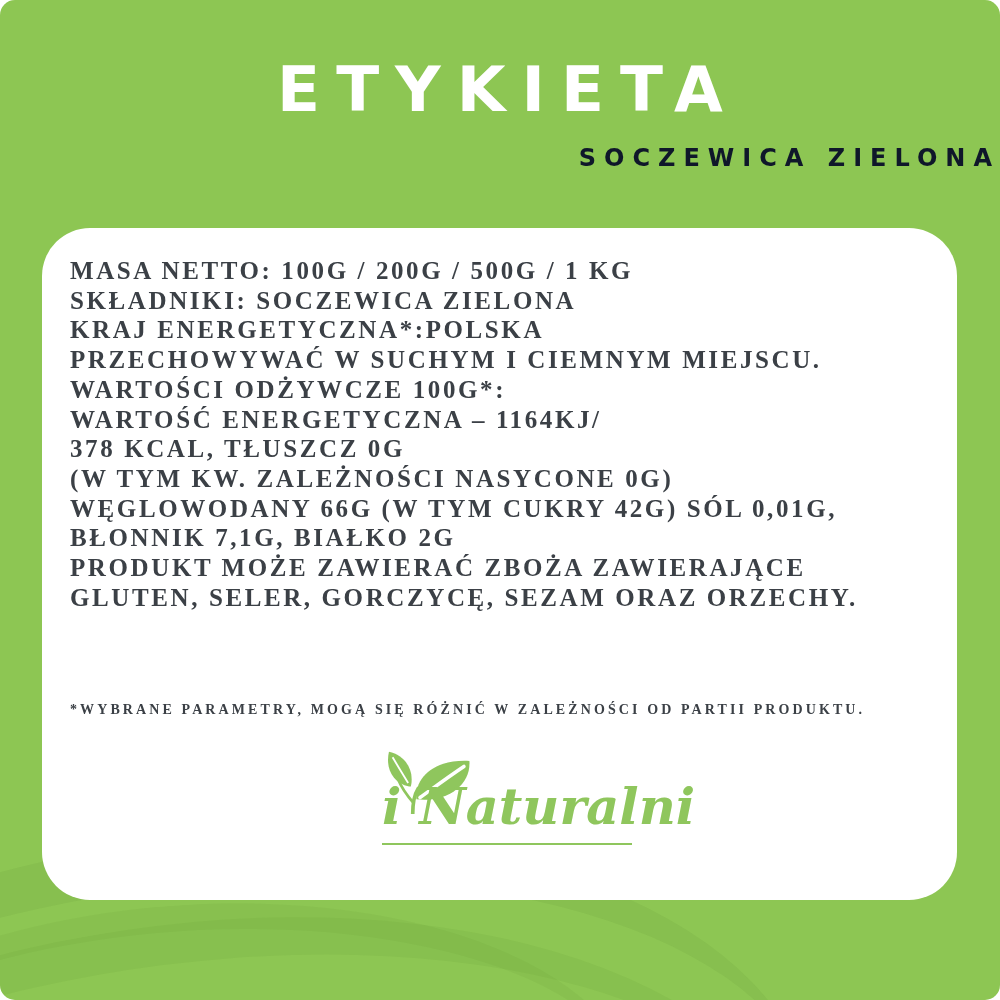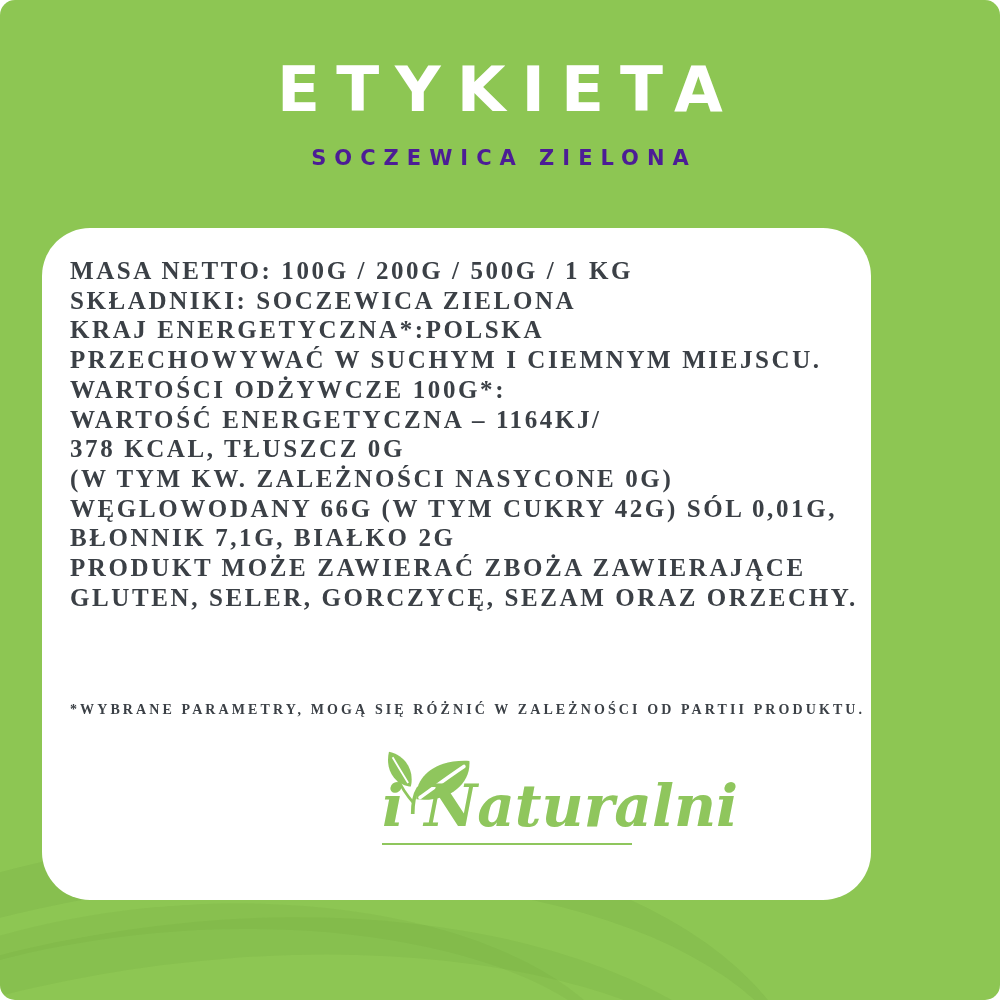--- a/index.html
+++ b/index.html
@@ -52,34 +52,34 @@
     letter-spacing: 16px;
     text-indent: 16px;
     color: #ffffff;
   }
 
   .page-subtitle {
     position: absolute;
     top: 140px; left: 0;
     width: 100%;
     margin: 0;
-    text-align: center;
+    text-align: right;
     font-family: "DejaVu Sans", sans-serif;
     font-weight: bold;
-    font-size: 21px;
+    font-size: 24px;
     line-height: 36px;
     letter-spacing: 8px;
     text-indent: 8px;
-    color: #4c1d95;
+    color: #0f172a;
   }
 
   .card {
     position: absolute;
     left: 42px; top: 228px;
-    width: 829px; height: 672px;
+    width: 915px; height: 672px;
     background: #ffffff;
     border-radius: 48px;
   }
 
   .body-text {
     position: absolute;
     left: 28px; top: 28px;
     width: 860px;
     font-family: "Liberation Serif", serif;
     font-weight: 700;
@@ -115,21 +115,21 @@
     left: 2px; top: 0;
     width: 94px; height: 64px;
   }
   .logo .brand {
     position: absolute;
     left: 0; top: 26px;
     width: 254px;
     font-family: "DejaVu Serif", serif;
     font-style: italic;
     font-weight: bold;
-    font-size: 58px;
+    font-size: 51px;
     line-height: 60px;
     text-align: left;
     color: #8fc65d;
     white-space: nowrap;
   }
   .logo .divider {
     position: absolute;
     left: 0; top: 93px;
     width: 250px; height: 2px;
     background: #8fc65d;

